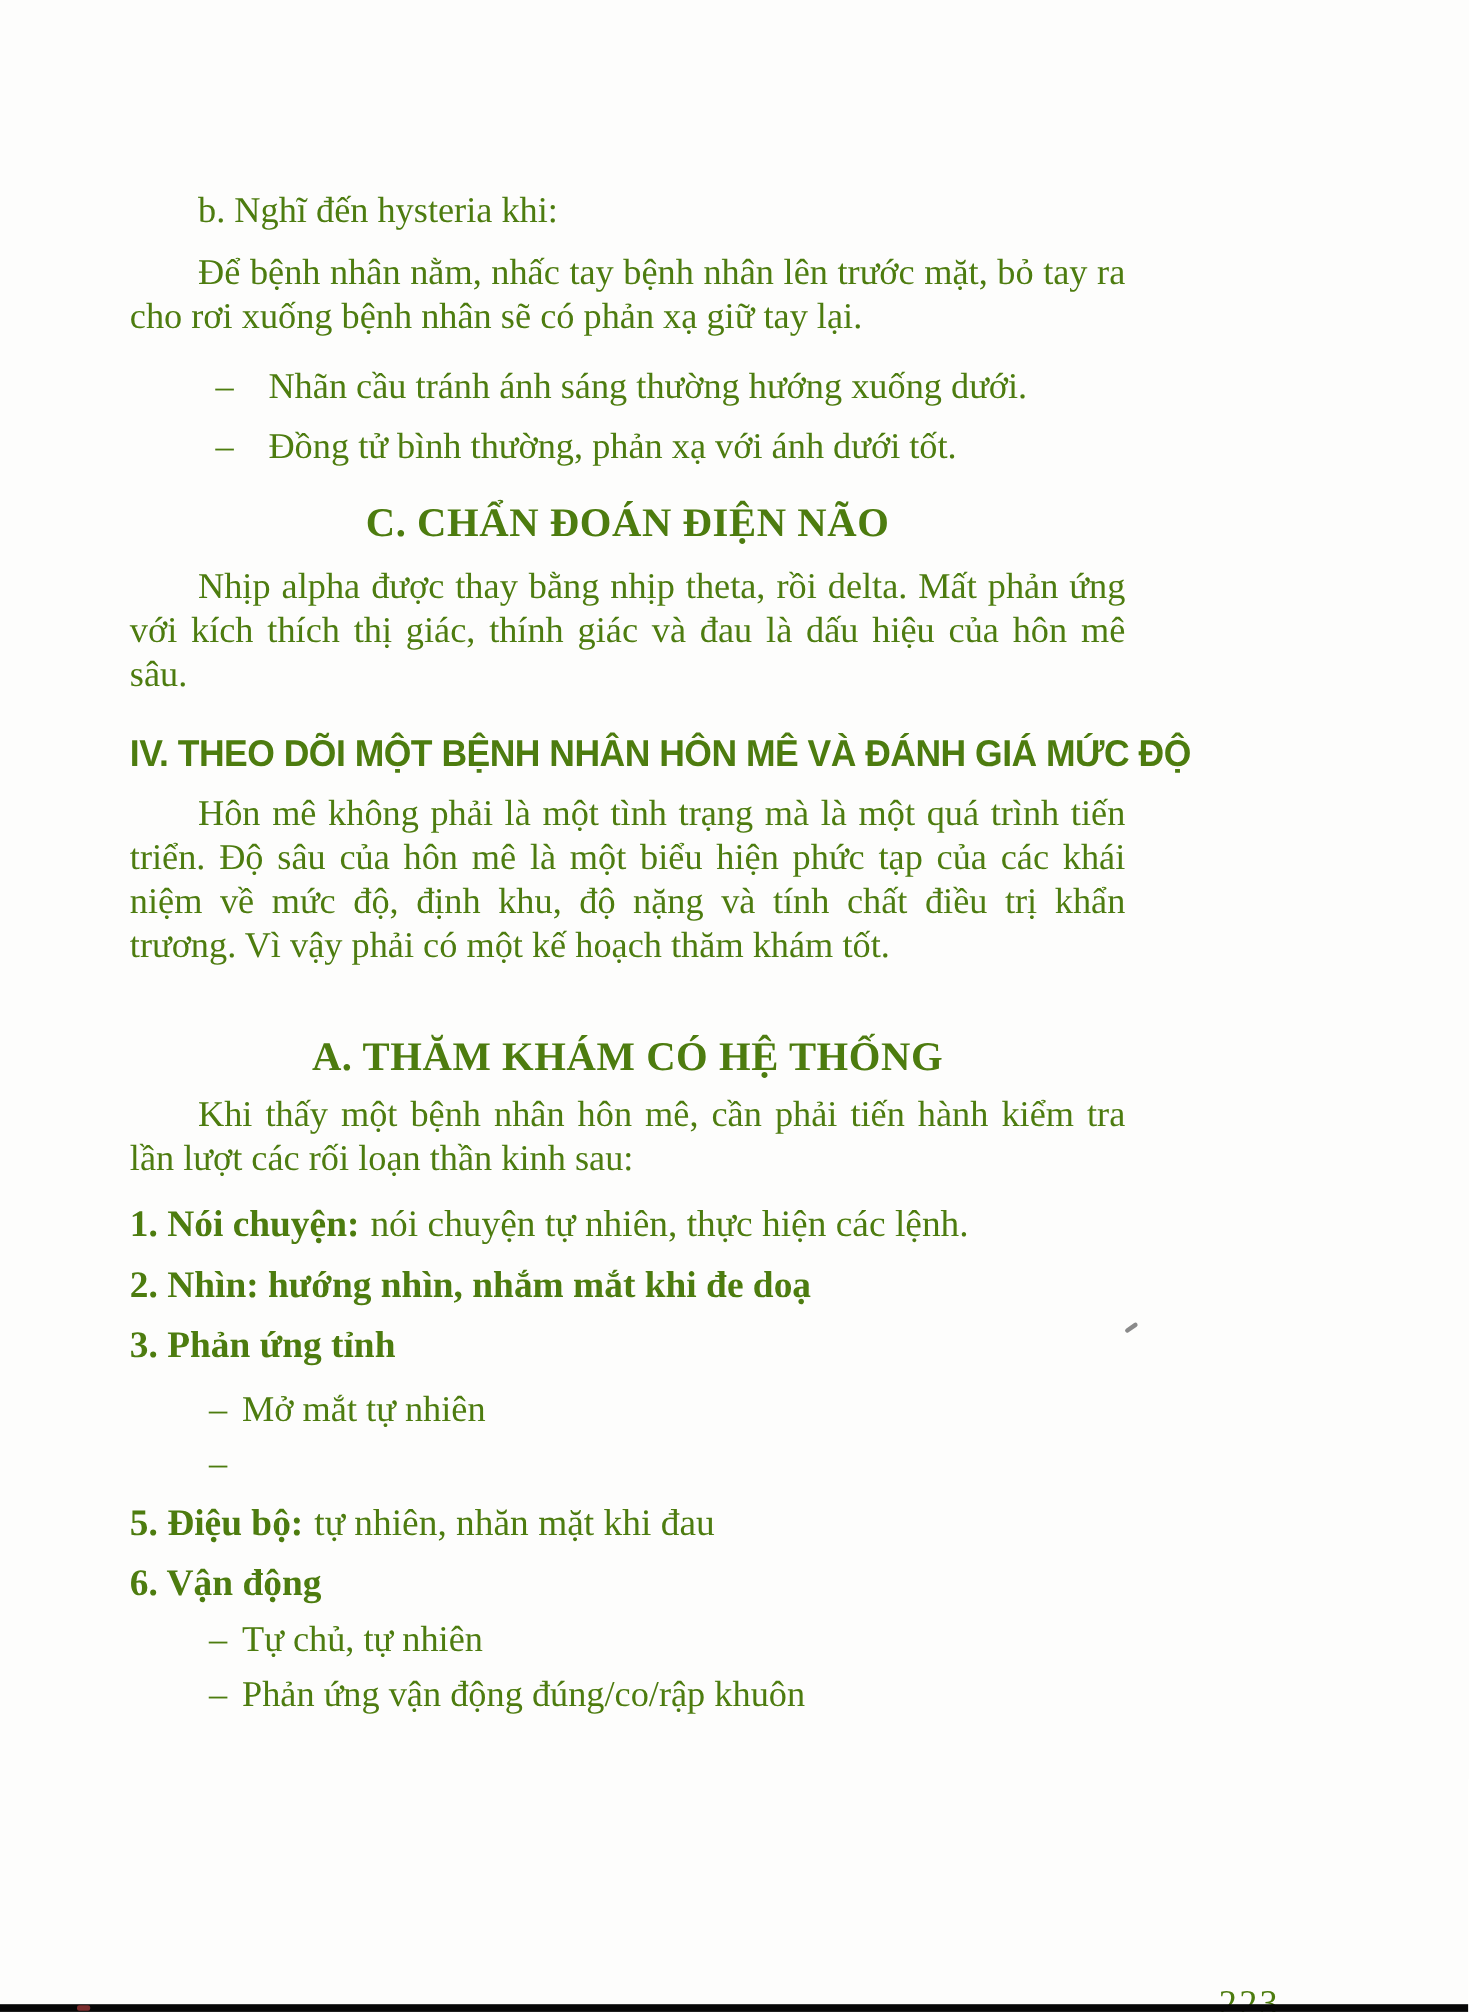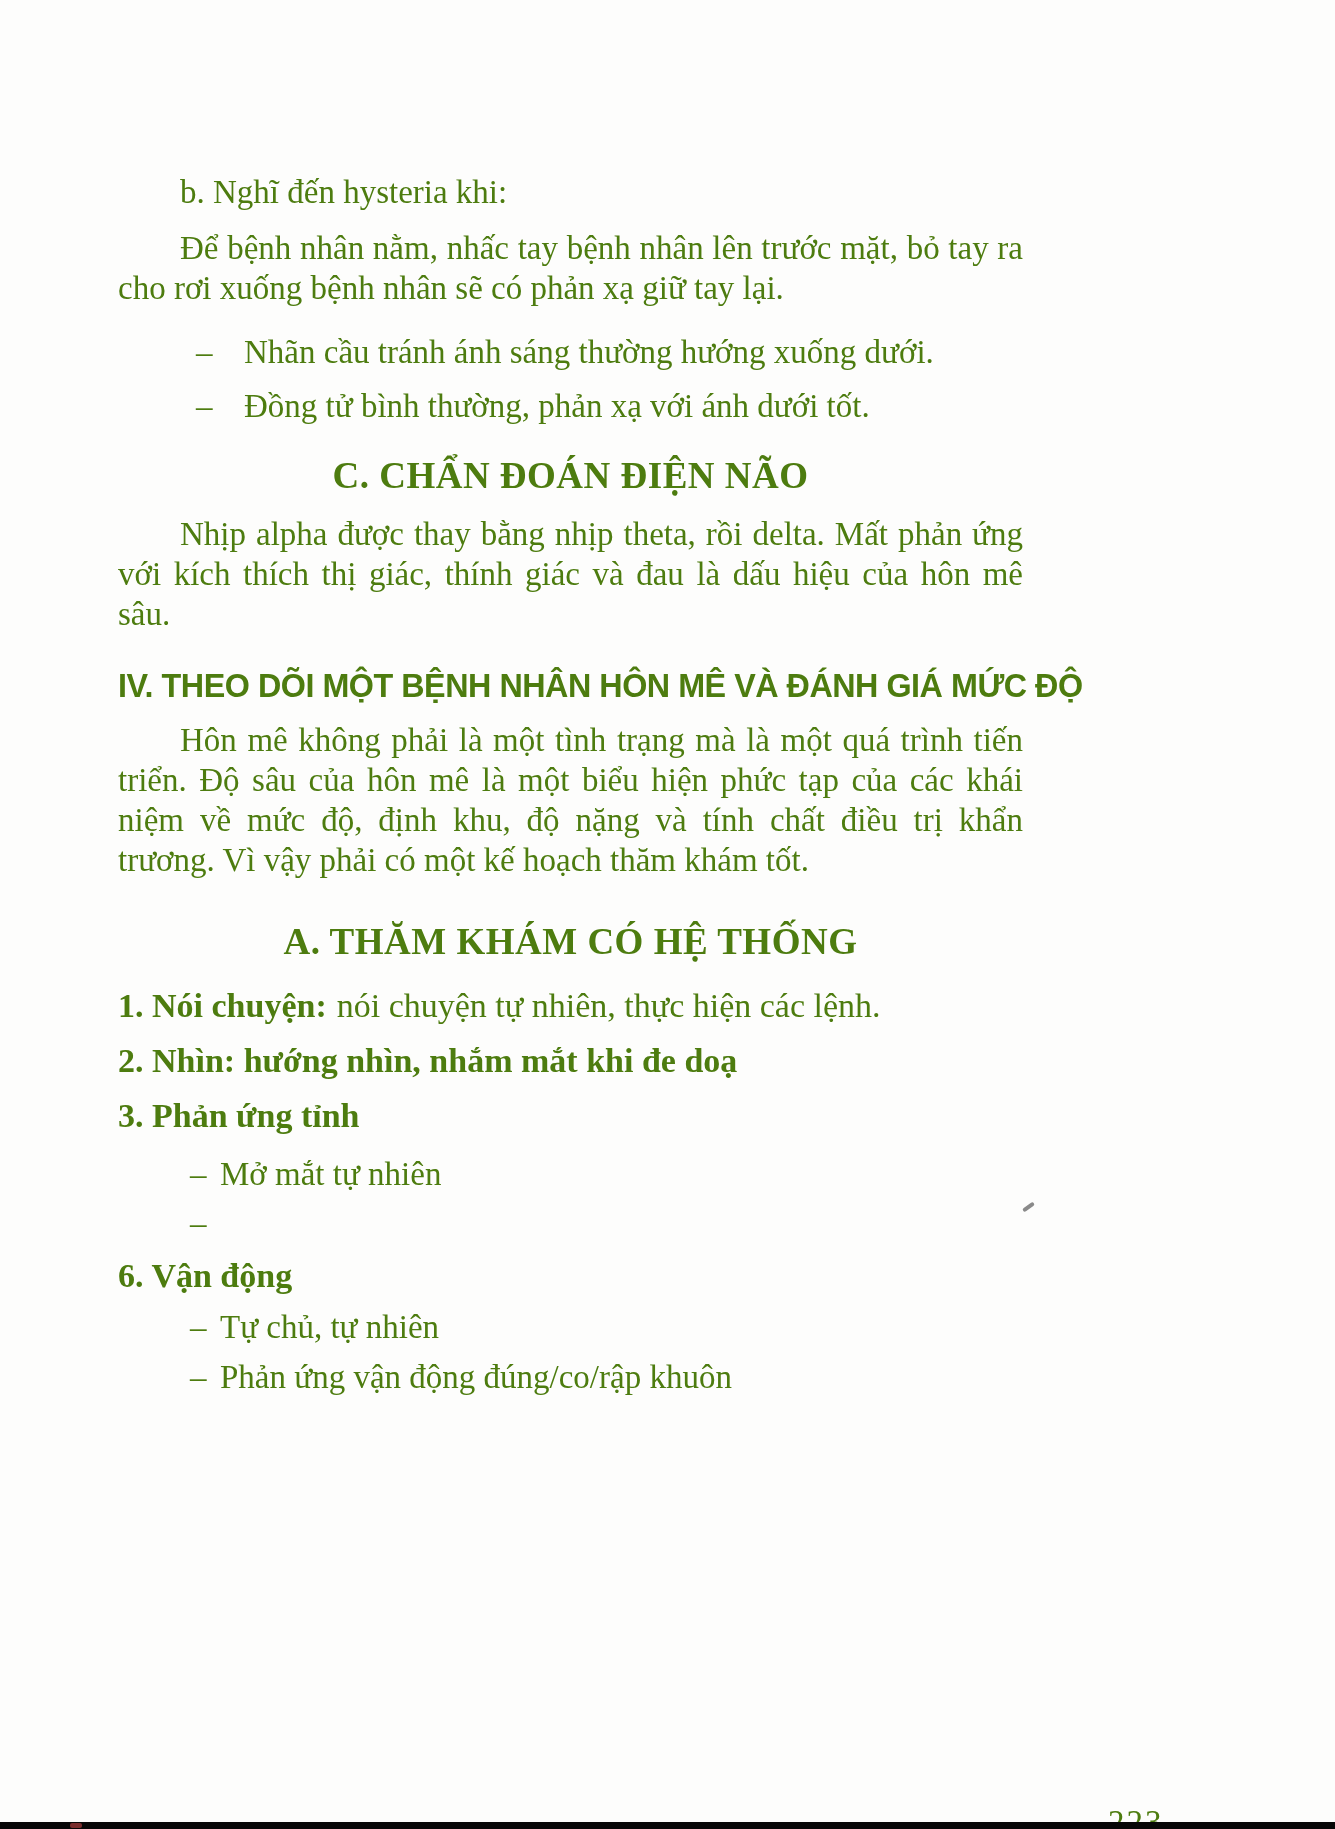--- a/index.html
+++ b/index.html
@@ -23,21 +23,21 @@
   .p-mon { margin-top:12px; }
   .p-exam { margin-top:8px; }
 
   .dash-item { display:flex; font-size:33px; line-height:40px; padding-left:78px; }
   .dash-item .dash { flex:0 0 48px; }
   .b1 { margin-top:24px; }
   .b2 { margin-top:14px; }
 
   .h-serif { font-size:37px; line-height:48px; font-weight:bold; letter-spacing:0.5px;text-align:center; }
   .h-c { margin-top:26px; }
-  .h-a { margin-top:38px; }
+  .h-a { margin-top:58px; }
 
   .h-sans {
     font-family:"Liberation Sans","DejaVu Sans",sans-serif;
     font-weight:bold; font-size:34px; line-height:46px;
     letter-spacing:-0.5px; white-space:nowrap;
     transform:scaleX(0.95); transform-origin:left center;
     margin-top:28px;
   }
 
   .num-item { font-size:34px; line-height:44px; }
@@ -94,20 +94,21 @@
       <span>Đồng tử bình thường, phản xạ với ánh dưới tốt.</span>
     </div>
 
     <h2 class="h-serif h-c">C. CHẨN ĐOÁN ĐIỆN NÃO</h2>
     <p class="para indent p-eeg">Nhịp alpha được thay bằng nhịp theta, rồi delta. Mất phản ứng với kích thích thị giác, thính giác và đau là dấu hiệu của hôn mê sâu.</p>
 
     <h2 class="h-sans">IV. THEO DÕI MỘT BỆNH NHÂN HÔN MÊ VÀ ĐÁNH GIÁ MỨC ĐỘ</h2>
     <p class="para indent p-mon">Hôn mê không phải là một tình trạng mà là một quá trình tiến triển. Độ sâu của hôn mê là một biểu hiện phức tạp của các khái niệm về mức độ, định khu, độ nặng và tính chất điều trị khẩn trương. Vì vậy phải có một kế hoạch thăm khám tốt.</p>
 
     <h2 class="h-serif h-a">A. THĂM KHÁM CÓ HỆ THỐNG</h2>
+    <p class="para indent p-exam">Khi thấy một bệnh nhân hôn mê, cần phải tiến hành kiểm tra lần lượt các rối loạn thần kinh sau:</p>
 
     <div class="num-item m1">
       <span class="label">1. Nói chuyện:</span><span>nói chuyện tự nhiên, thực hiện các lệnh.</span>
     </div>
 
     <div class="num-item m2">
       <span class="label">2. Nhìn: hướng nhìn, nhắm mắt khi đe doạ</span><span></span>
     </div>
 
     <div class="num-item m3">
@@ -115,20 +116,23 @@
     </div>
     <div class="sub-item s1">
       <span class="dash">–</span>
       <span>Mở mắt tự nhiên</span>
     </div>
     <div class="sub-item s2">
       <span class="dash">–</span>
     </div>
 
 
+    <div class="num-item m5">
+      <span class="label">5. Điệu bộ:</span><span>tự nhiên, nhăn mặt khi đau</span>
+    </div>
 
     <div class="num-item m6">
       <span class="label">6. Vận động</span><span></span>
     </div>
     <div class="sub-item s3">
       <span class="dash">–</span>
       <span>Tự chủ, tự nhiên</span>
     </div>
     <div class="sub-item s4">
       <span class="dash">–</span>

